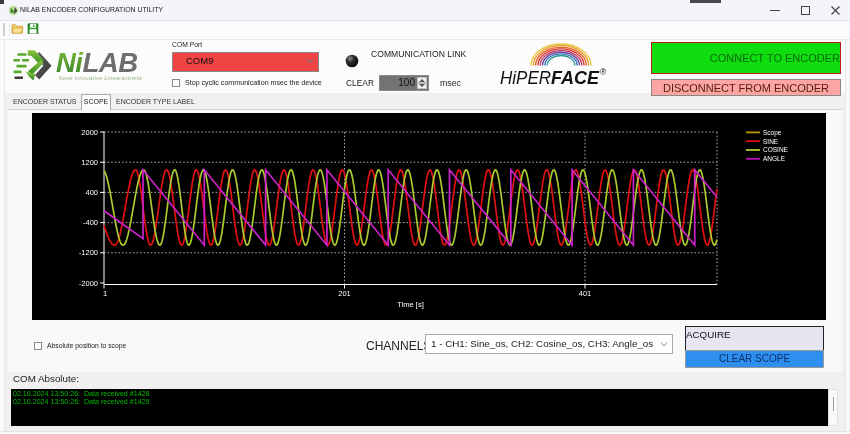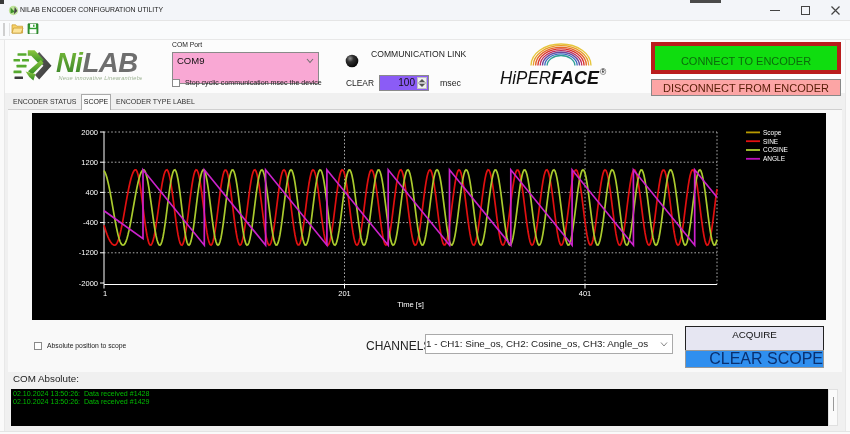--- a/index.html
+++ b/index.html
@@ -64,41 +64,41 @@
 
 <path d="M27.2 7 L39.5 20.7 L27.2 34.6 L23.0 30.0 L31.4 20.7 L23.0 11.4 Z" fill="url(#dg)"></path>
 <path d="M15.8 5.2 L22.6 5.2 L31.8 15.0 L27.6 19.6 L19.2 10.8 L15.8 10.8 Z" fill="url(#gg)"></path>
 <path d="M28.8 14.9 L31.6 18.0 L20.2 29.6 L16.0 26.2 Z" fill="url(#gg)"></path>
 <path d="M13.6 26.4 L23.4 29.0 L21.4 35.4 Q16.5 32.0 13.6 26.4 Z" fill="url(#gg)"></path>
 
 <text x="44" y="27" font-family="Liberation Sans,sans-serif" font-size="27.5" font-weight="bold" font-style="italic" letter-spacing="-0.5"><tspan fill="url(#ng)">Ni</tspan><tspan fill="#6e6e6e">LAB</tspan></text>
 <text x="46.5" y="34.5" font-family="Liberation Sans,sans-serif" font-size="5.6" font-style="italic" fill="#9cb292" letter-spacing="0.25">Neue innovative Linearantriebe</text>
 </svg>
 <div class="abs" style="left:172px;top:41px;font-size:6.8px;color:#222">COM Port</div>
-<div class="abs" style="left:172px;top:52px;width:147px;height:32px;background:#f9a8d4;border:1px solid #8a8a8a;font-size:9.5px;color:#111;line-height:16px;padding-left:4px">COM9
+<div class="abs" style="left:172px;top:52px;width:147px;height:20px;background:#ef4444;border:1px solid #8a8a8a;font-size:9.5px;color:#111;line-height:16px;padding-left:13px">COM9
  <svg style="position:absolute;right:4px;top:5px" width="8" height="6" viewBox="0 0 8 6">
       <path d="M1 1 L4 4.5 L7 1" stroke="#707070" stroke-width="1.1" fill="none"></path>
     </svg>
 </div>
 <div class="abs" style="left:172px;top:79px;width:7.5px;height:7.5px;background:#fff;border:1px solid #8a8a8a"></div>
 <div class="abs" style="left:185px;top:78.5px;font-size:7.1px;color:#222">Stop cyclic communication msec the device</div>
 
 <svg class="abs" style="left:345px;top:54px" width="14" height="14" viewBox="0 0 14 14">
  <defs>
       <radialGradient id="bb" cx="0.35" cy="0.3" r="0.8">
         <stop offset="0" stop-color="#909090"></stop>
         <stop offset="0.35" stop-color="#303030"></stop>
         <stop offset="1" stop-color="#000"></stop>
       </radialGradient>
     </defs>
  <circle cx="7" cy="7" r="6.3" fill="url(#bb)"></circle>
 </svg>
 <div class="abs" style="left:371px;top:49px;font-size:8.6px;color:#222">COMMUNICATION LINK</div>
 <div class="abs" style="left:346px;top:78px;font-size:8.4px;color:#222">CLEAR</div>
-<div class="abs" style="left:379px;top:74.5px;width:50px;height:16px;background:#8b5cf6;border:1px solid #8a8a8a">
+<div class="abs" style="left:379px;top:74.5px;width:50px;height:16px;background:#737373;border:1px solid #8a8a8a">
   <div class="abs" style="right:13px;top:1.5px;font-size:10px;color:#111">100</div>
   <div class="abs" style="right:1px;top:1px;width:10px;height:6px;background:#f0f0f0;border:0.5px solid #c0c0c0"></div>
   <div class="abs" style="right:1px;bottom:1px;width:10px;height:6px;background:#f0f0f0;border:0.5px solid #c0c0c0"></div>
   <svg class="abs" style="right:3px;top:3px" width="6" height="3" viewBox="0 0 6 3">
       <path d="M0 3 L3 0 L6 3 Z" fill="#555"></path>
     </svg>
   <svg class="abs" style="right:3px;bottom:3px" width="6" height="3" viewBox="0 0 6 3">
       <path d="M0 0 L3 3 L6 0 Z" fill="#555"></path>
     </svg>
 </div>
@@ -108,21 +108,21 @@
 <path d="M41.3 27.5 A27.7 19.9 0 0 1 96.7 27.5" fill="none" stroke="#e89b28" stroke-width="1.35"></path>
 <path d="M43.6 27.5 A25.4 18.2 0 0 1 94.4 27.5" fill="none" stroke="#e4682c" stroke-width="1.35"></path>
 <path d="M45.9 27.5 A23.1 16.6 0 0 1 92.1 27.5" fill="none" stroke="#d8342c" stroke-width="1.35"></path>
 <path d="M48.2 27.5 A20.8 14.9 0 0 1 89.8 27.5" fill="none" stroke="#c03060" stroke-width="1.35"></path>
 <path d="M50.5 27.5 A18.5 13.3 0 0 1 87.5 27.5" fill="none" stroke="#6a4a9c" stroke-width="1.35"></path>
 <path d="M52.8 27.5 A16.2 11.6 0 0 1 85.2 27.5" fill="none" stroke="#3c6cc0" stroke-width="1.35"></path>
 <path d="M55.1 27.5 A13.9 10.0 0 0 1 82.9 27.5" fill="none" stroke="#2e9e94" stroke-width="1.35"></path>
 <text x="8" y="46" font-family="Liberation Sans,sans-serif" font-style="italic" font-size="19" fill="#111"><tspan textLength="51" lengthAdjust="spacingAndGlyphs">HiPER</tspan><tspan font-weight="bold" textLength="48" lengthAdjust="spacingAndGlyphs">FACE</tspan></text>
 <text x="108" y="37" font-family="Liberation Sans,sans-serif" font-size="8.5" fill="#111">®</text>
 </svg>
-<div class="abs" style="left:651px;top:42px;width:190px;height:32px;background:#0fdd0f;border:4px solid #b91c1c;color:#0c6b0c;font-size:11px;text-align:center;line-height:30px">CONNECT TO ENCODER</div>
+<div class="abs" style="left:651px;top:42px;width:190px;height:32px;background:#0fdd0f;border:1px solid #b91c1c;color:#0c6b0c;font-size:11px;text-align:right;line-height:30px">CONNECT TO ENCODER</div>
 <div class="abs" style="left:651px;top:79px;width:190px;height:17px;background:#fca5a5;border:1px solid #888;color:#571d06;font-size:11px;text-align:center;line-height:16px">DISCONNECT FROM ENCODER</div>
 
 <div class="abs" style="left:13px;top:97.5px;font-size:7px;color:#333">ENCODER STATUS</div>
 <div class="abs" style="left:81px;top:94px;width:30px;height:16px;border:1px solid #ababab;border-bottom:none;background:#fcfcfc;z-index:2;font-size:7px;color:#222;text-align:center;line-height:14px">SCOPE</div>
 <div class="abs" style="left:116px;top:97.5px;font-size:7px;color:#333">ENCODER TYPE LABEL</div>
 
 <div class="abs" style="left:8px;top:109px;width:834px;height:263px;background:#f9f9f9;border-top:1px solid #d0d0d0"></div>
 
 <svg width="794" height="207" viewBox="0 0 794 207" style="position:absolute;left:32px;top:113px;background:#000">
 <line x1="72.0" y1="19.0" x2="685.0" y2="19.0" stroke="#bebebe" stroke-width="0.9" stroke-dasharray="1.6,2"></line>
@@ -163,27 +163,27 @@
 <text x="731" y="30.5" fill="#fff" font-size="6.5" font-family="Liberation Sans,sans-serif">SINE</text>
 <line x1="714" y1="37.0" x2="728" y2="37.0" stroke="#aacb2e" stroke-width="1.8"></line>
 <text x="731" y="39.3" fill="#fff" font-size="6.5" font-family="Liberation Sans,sans-serif">COSINE</text>
 <line x1="714" y1="45.8" x2="728" y2="45.8" stroke="#bb10bb" stroke-width="1.8"></line>
 <text x="731" y="48.1" fill="#fff" font-size="6.5" font-family="Liberation Sans,sans-serif">ANGLE</text>
 </svg>
 
 <div class="abs" style="left:33.5px;top:341.5px;width:8px;height:8px;background:#fff;border:1px solid #8a8a8a"></div>
 <div class="abs" style="left:47px;top:342px;font-size:6.8px;color:#222">Absolute position to scope</div>
 <div class="abs" style="left:366px;top:339px;font-size:12px;color:#222">CHANNELS</div>
-<div class="abs" style="left:425px;top:334px;width:248px;height:20px;background:#fff;border:1px solid #aaa;font-size:9.8px;color:#222;line-height:18px;">1 - CH1: Sine_os, CH2: Cosine_os, CH3: Angle_os
+<div class="abs" style="left:425px;top:334px;width:248px;height:20px;background:#fff;border:1px solid #aaa;font-size:9.8px;color:#222;line-height:18px;padding-left:5px">1 - CH1: Sine_os, CH2: Cosine_os, CH3: Angle_os
  <svg style="position:absolute;right:4px;top:7px" width="8" height="5" viewBox="0 0 8 5">
       <path d="M1 0.5 L4 4 L7 0.5" stroke="#888" stroke-width="1" fill="none"></path>
     </svg>
 </div>
-<div class="abs" style="left:685px;top:326px;width:139px;height:30px;background:#e6e6f2;border:1.3px solid #222;color:#111;font-size:9.8px;text-align:center;line-height:15px">ACQUIRE</div>
-<div class="abs" style="left:685px;top:350px;width:139px;height:18px;background:#2f8fef;border:1px solid #999;color:#0a3070;font-size:16px;text-align:right;line-height:16px">CLEAR SCOPE</div>
+<div class="abs" style="left:685px;top:326px;width:139px;height:30px;background:#e6e6f2;border:1.3px solid #222;color:#111;font-size:9.8px;line-height:15px">ACQUIRE</div>
+<div class="abs" style="left:685px;top:350px;width:139px;height:18px;background:#2f8fef;border:1px solid #999;color:#0a3070;font-size:10px;text-align:center;line-height:16px">CLEAR SCOPE</div>
 
 <div class="abs" style="left:13px;top:373px;font-size:9.8px;color:#222">COM Absolute:</div>
 <div class="abs" style="left:11px;top:389px;width:817px;height:37px;background:#000"></div>
 <div class="abs" style="left:13px;top:391px;font-size:7.1px;color:#00bb00;line-height:7.5px">02.10.2024 13:50:26:&nbsp; Data received #1428<br>02.10.2024 13:50:26:&nbsp; Data received #1429</div>
 <div class="abs" style="left:828px;top:389px;width:10px;height:37px;background:#fafafa;border:1px solid #e0e0e0"></div>
 <div class="abs" style="left:832.5px;top:397px;width:1.2px;height:14px;background:#999"></div>
 <div class="abs" style="left:845px;top:427px;width:4px;height:4px;background:#777"></div>
 <div class="abs" style="left:0;top:40px;width:5px;height:394px;background:#fafafa;border-right:1px solid #e8e8e8"></div>
 <div class="abs" style="left:845px;top:40px;width:5px;height:394px;background:#fafafa;border-left:1px solid #e8e8e8"></div>
 <div class="abs" style="left:0;top:431px;width:850px;height:3px;background:#fafafa;border-top:1px solid #e4e4e4"></div>

